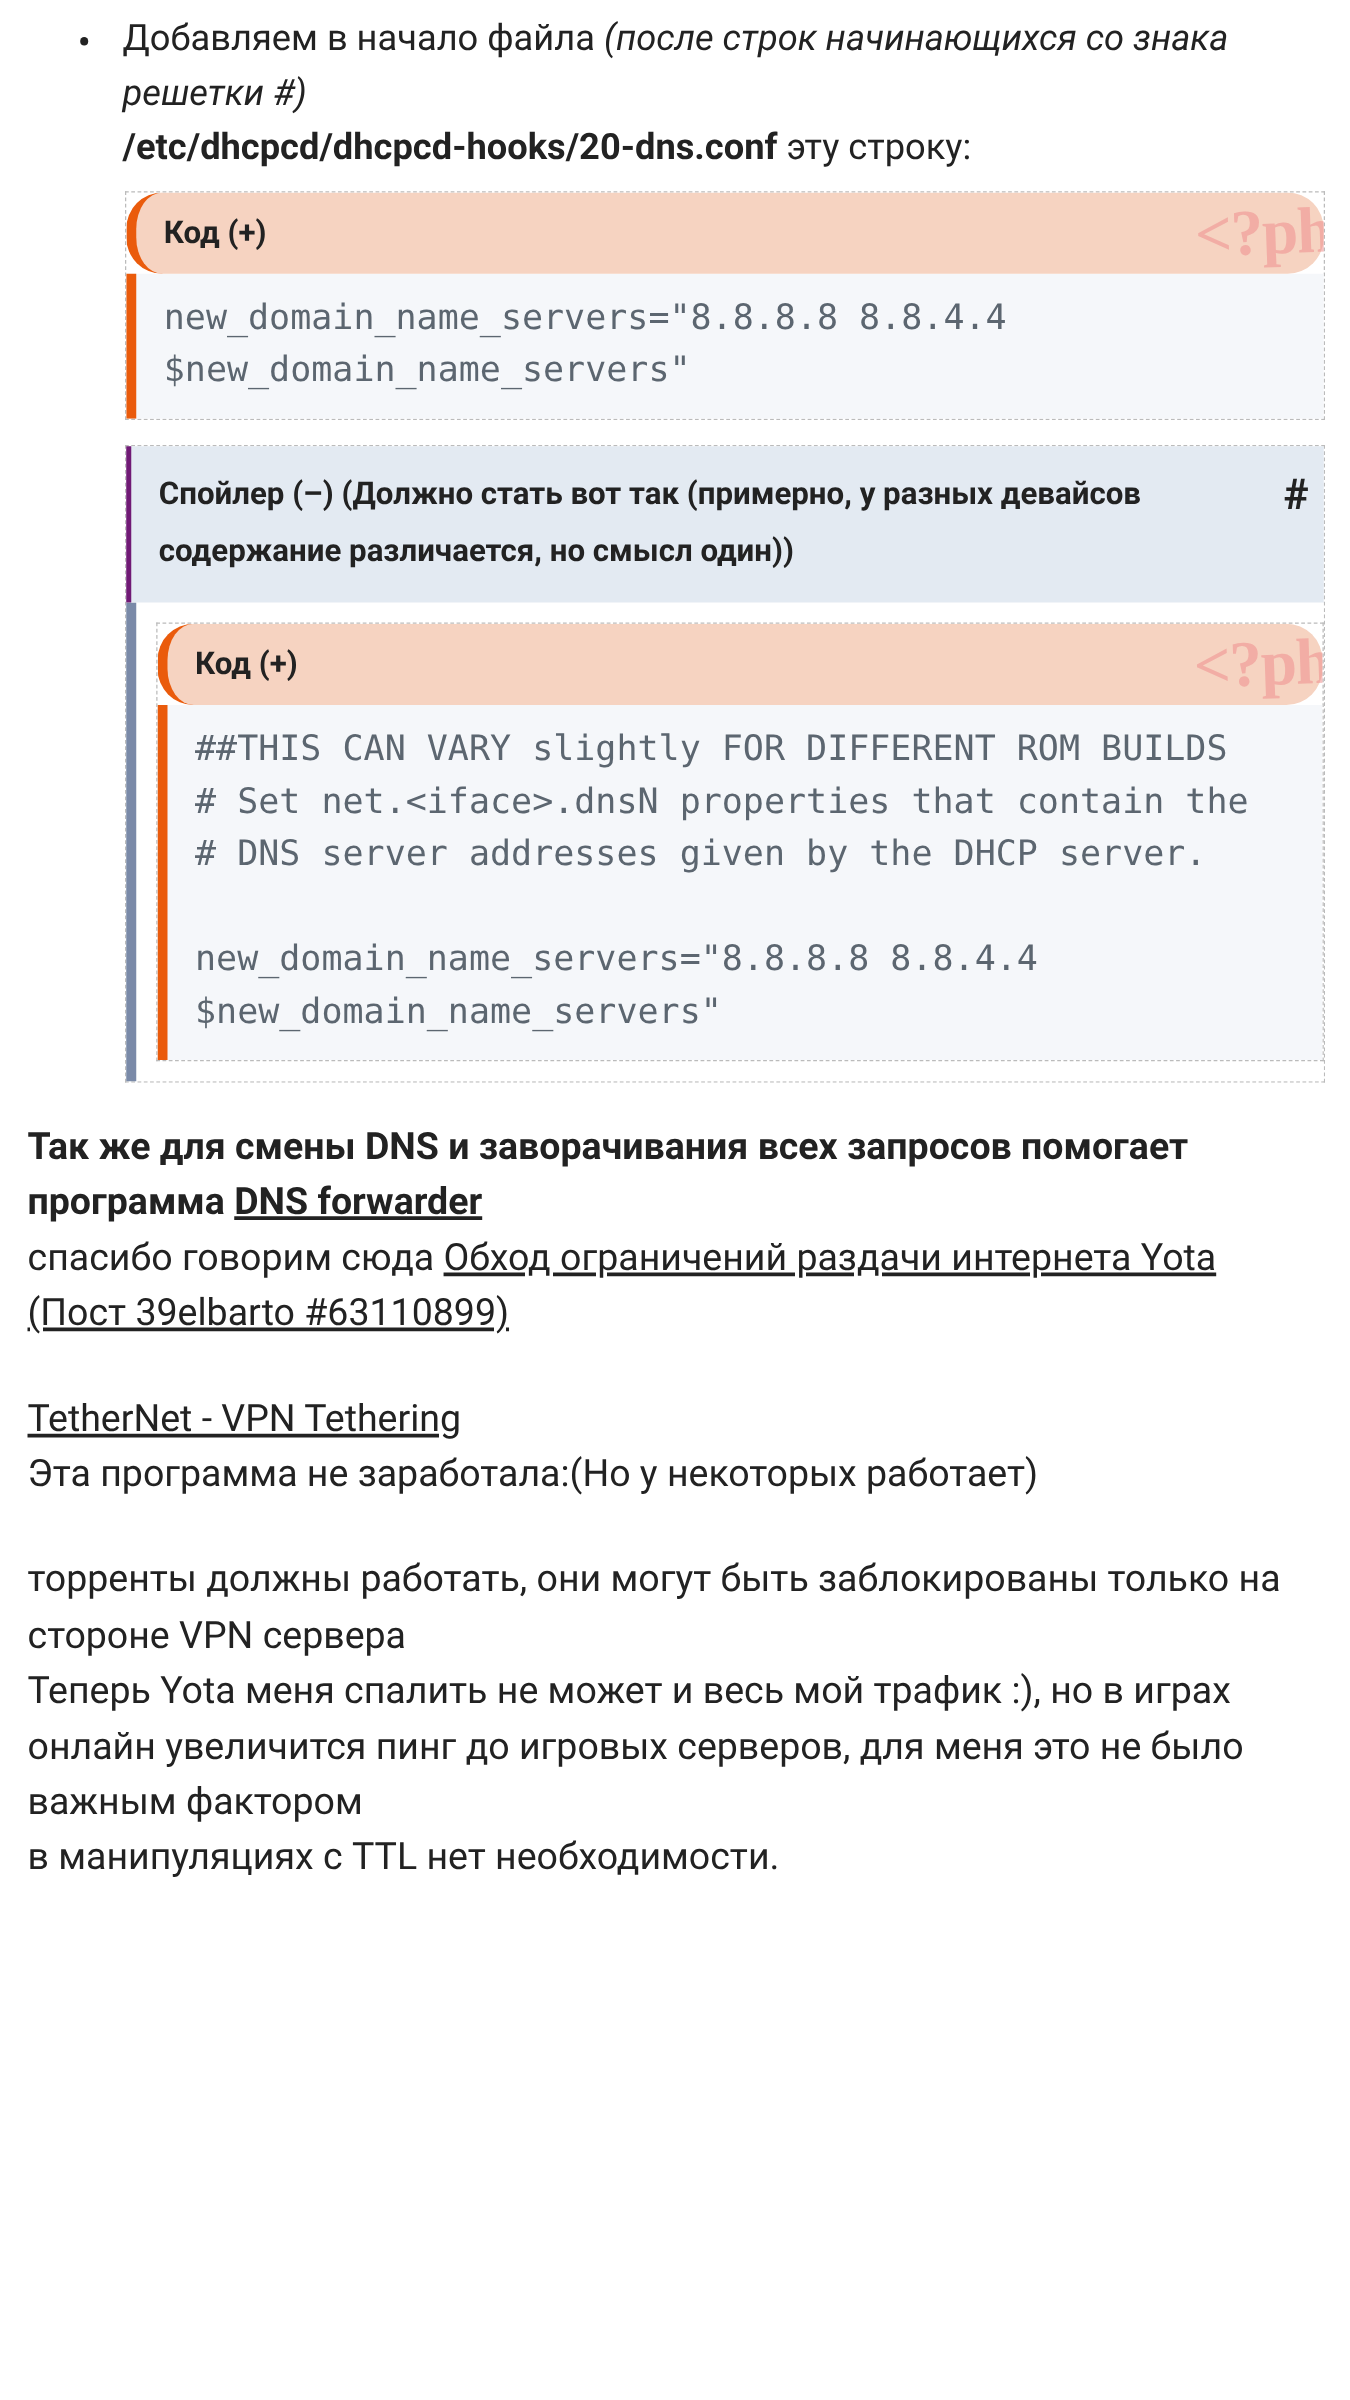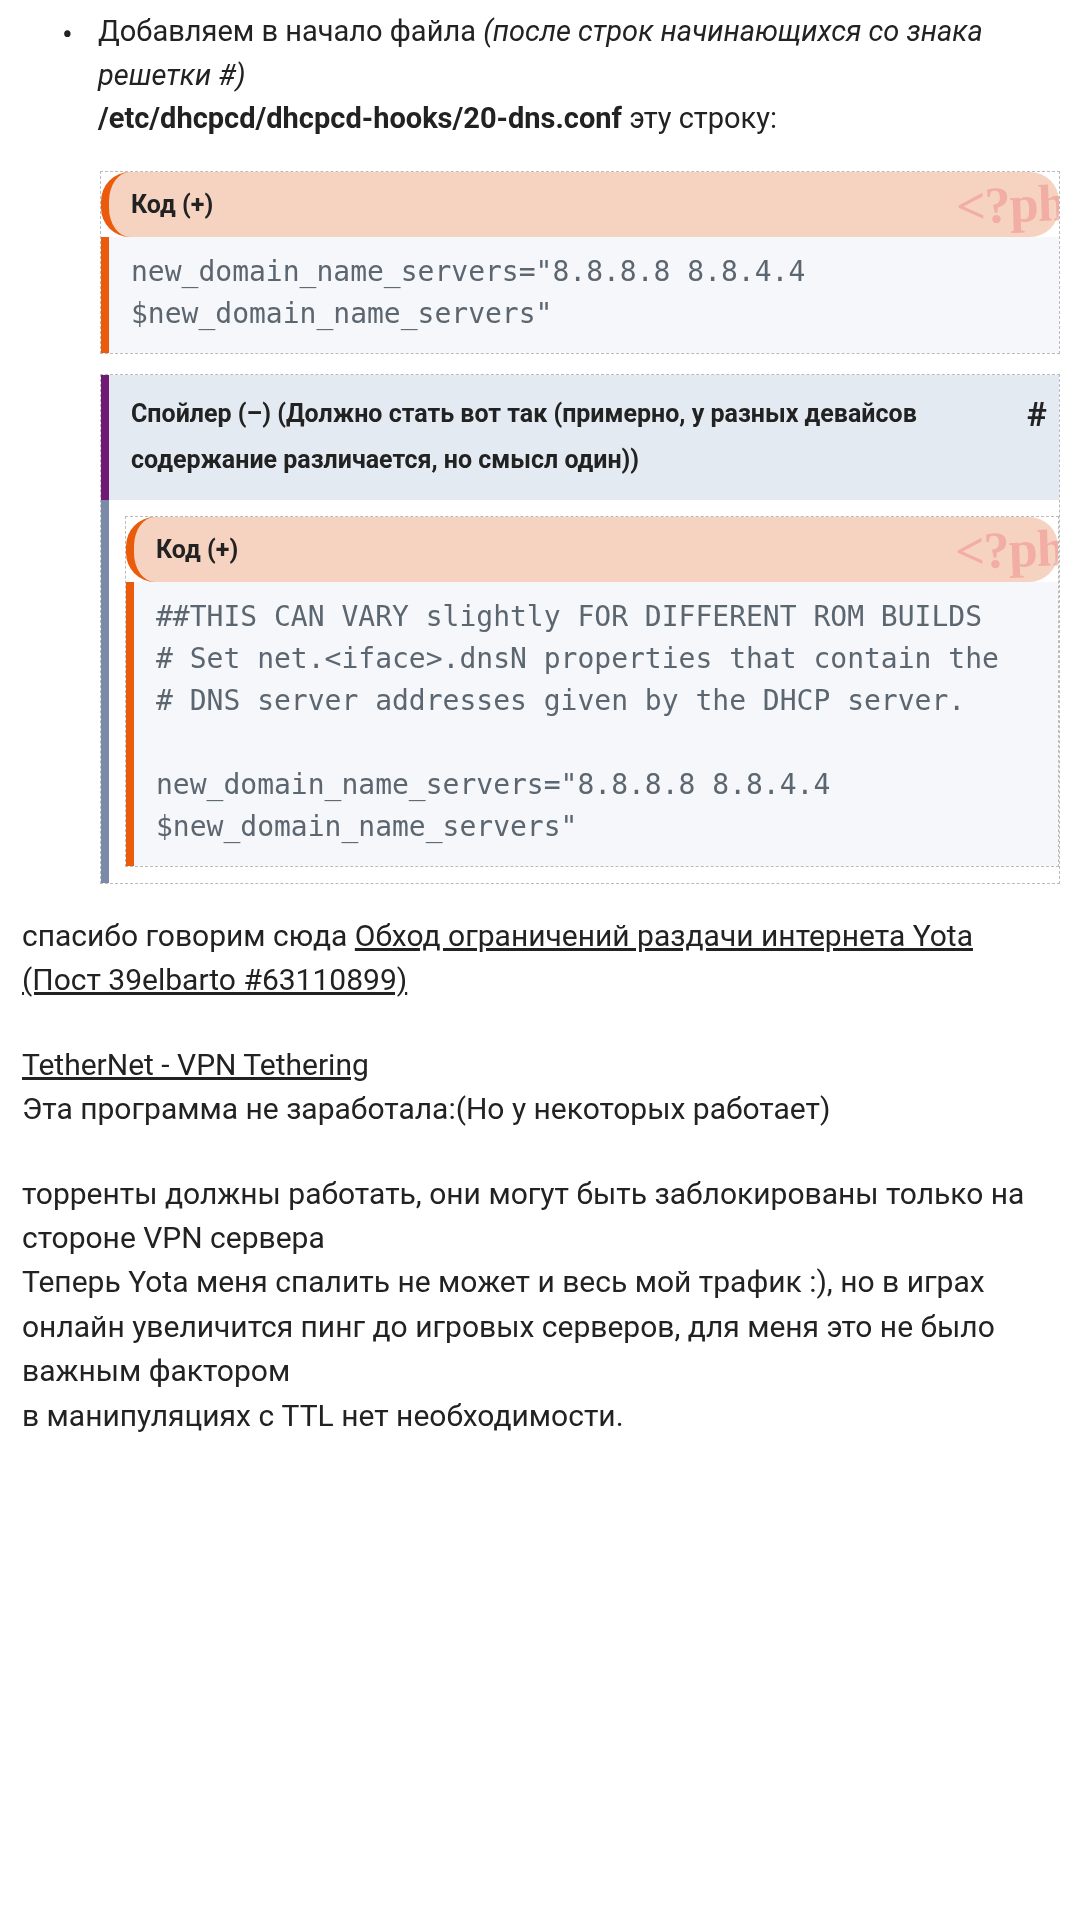--- a/index.html
+++ b/index.html
@@ -12,21 +12,21 @@
     font-size: 29px;
     line-height: 1.5;
     color: #222;
     background: #fff;
     padding: 10px 20px 40px 20px;
     width: 1080px;
   }
   ul.top-list {
     list-style: none;
     padding-left: 78px;
-    margin-bottom: 30px;
+    margin-bottom: 12px;
   }
   ul.top-list li {
     position: relative;
   }
   ul.top-list li::before {
     content: "•";
     position: absolute;
     left: -36px;
     top: 0;
     font-size: 32px;
@@ -81,21 +81,21 @@
     margin-left: 80px;
     border: 1px dashed #bbb;
     margin-bottom: 30px;
     position: relative;
   }
   .spoiler-header {
     background: #e3eaf2;
     padding: 16px 22px;
     font-weight: 700;
     font-size: 25px;
-    border-left: 8px solid #701a75;
+    border-left: 4px solid #701a75;
     position: relative;
     line-height: 1.85;
   }
   .hash-mark {
     position: absolute;
     right: 12px;
     top: 8px;
     font-size: 34px;
     font-weight: 700;
     color: #222;
@@ -161,20 +161,23 @@
 # Set net.&lt;iface&gt;.dnsN properties that contain the
 # DNS server addresses given by the DHCP server.
 
 new_domain_name_servers="8.8.8.8 8.8.4.4 $new_domain_name_servers"</div>
     </div>
   </div>
 </div>
 
 <div class="lower-section">
   <p>
+    <span class="bold">Так же для смены DNS и заворачивания всех запросов помогает программа </span><a href="#" class="doc-link bold">DNS forwarder</a>
+  </p>
+  <p>
     <span>спасибо говорим сюда </span><a href="#" class="doc-link">Обход ограничений раздачи интернета Yota (Пост 39elbarto #63110899)</a>
   </p>
   <div class="para-gap"></div>
   <p>
     <a href="#" class="doc-link">TetherNet - VPN Tethering</a>
   </p>
   <p>Эта программа не заработала:(Но у некоторых работает)</p>
   <div class="para-gap"></div>
   <p>торренты должны работать, они могут быть заблокированы только на стороне VPN сервера</p>
   <p>Теперь Yota меня спалить не может и весь мой трафик :), но в играх онлайн увеличится пинг до игровых серверов, для меня это не было важным фактором</p>

